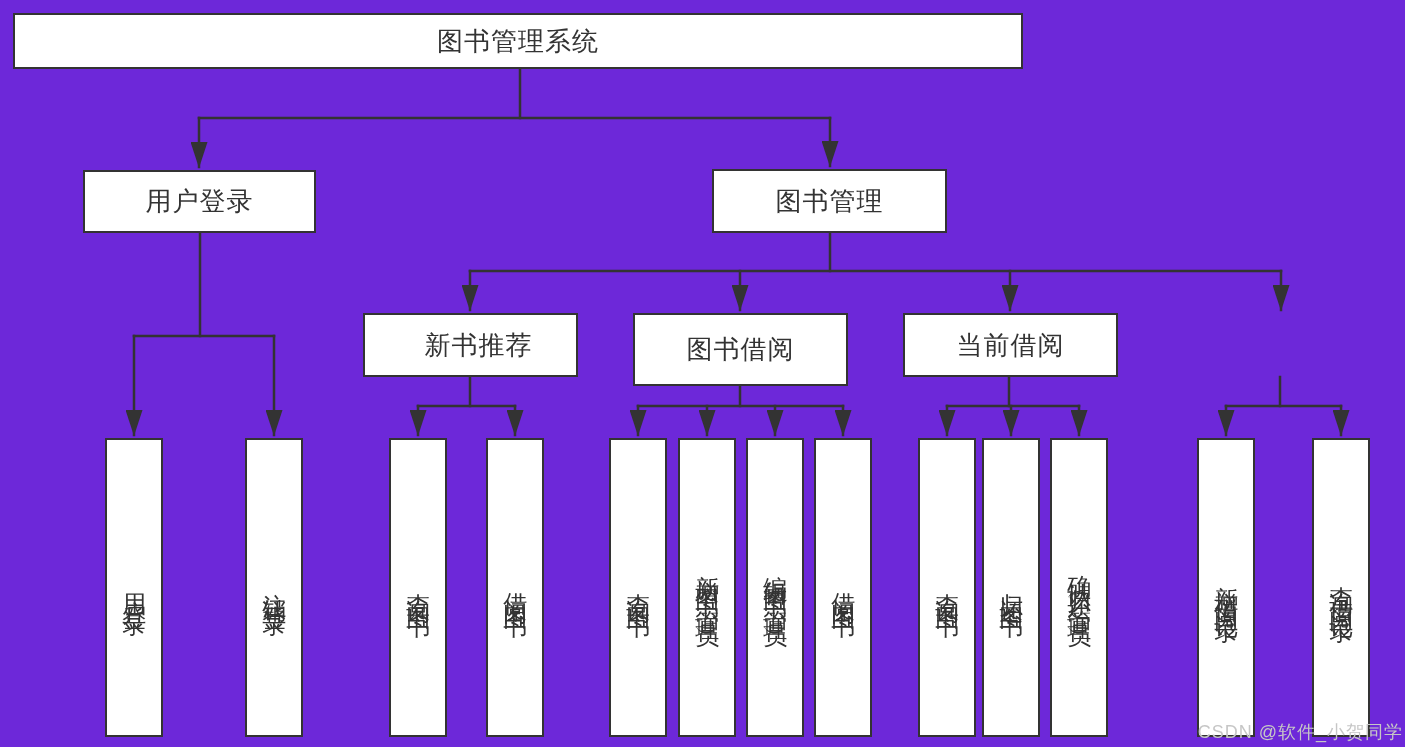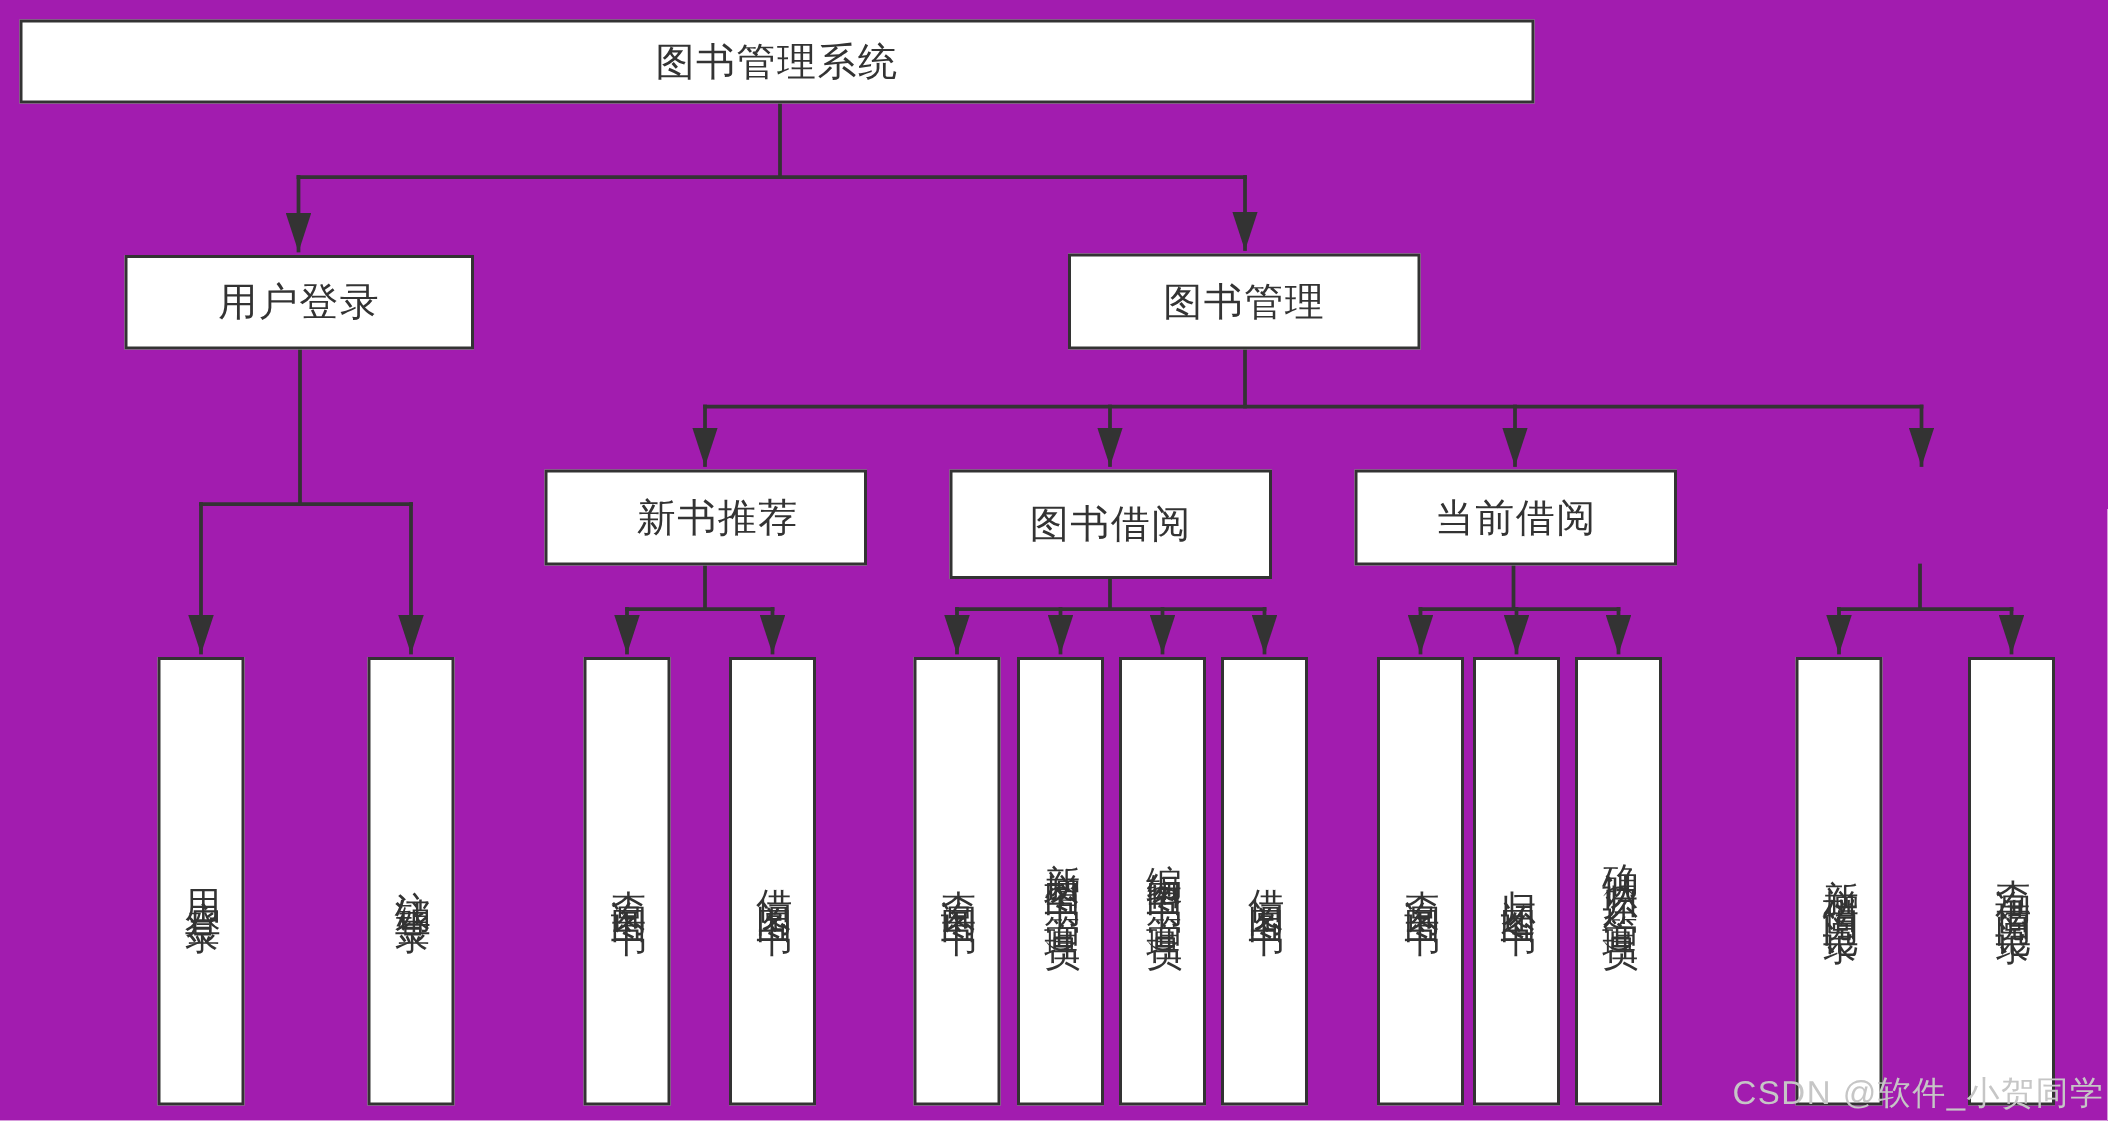--- a/index.html
+++ b/index.html
@@ -1,20 +1,20 @@
 <!DOCTYPE html>
 <html><head>
 <meta charset="utf-8">
 <style>
   html, body { margin: 0; padding: 0; background: #ffffff; }
   .canvas {
     position: relative;
     width: 1405px;
     height: 747px;
-    background: #a21caf;
+    background: #6d28d9;
     font-family: "Liberation Sans", sans-serif;
     overflow: hidden;
     color: #333333;
   }
   svg.edges { position: absolute; left: 0; top: 0; }
   .edge { stroke: #333333; stroke-width: 2.5; fill: none; stroke-linecap: square; }
   .node {
     position: absolute;
     box-sizing: border-box;
     border: 2.5px solid #333333;
@@ -29,21 +29,21 @@
     writing-mode: vertical-rl;
     text-orientation: mixed;
     font-size: 24px;
     letter-spacing: 7px;
     line-height: 1.1;
   }
   .watermark {
     position: absolute;
     right: 2px;
     bottom: 3px;
-    font-size: 22px;
+    font-size: 18px;
     color: #c6c6c6;
     letter-spacing: 1px;
     white-space: nowrap;
   }
 </style>
 </head>
 <body>
 
 <div class="canvas">
 

